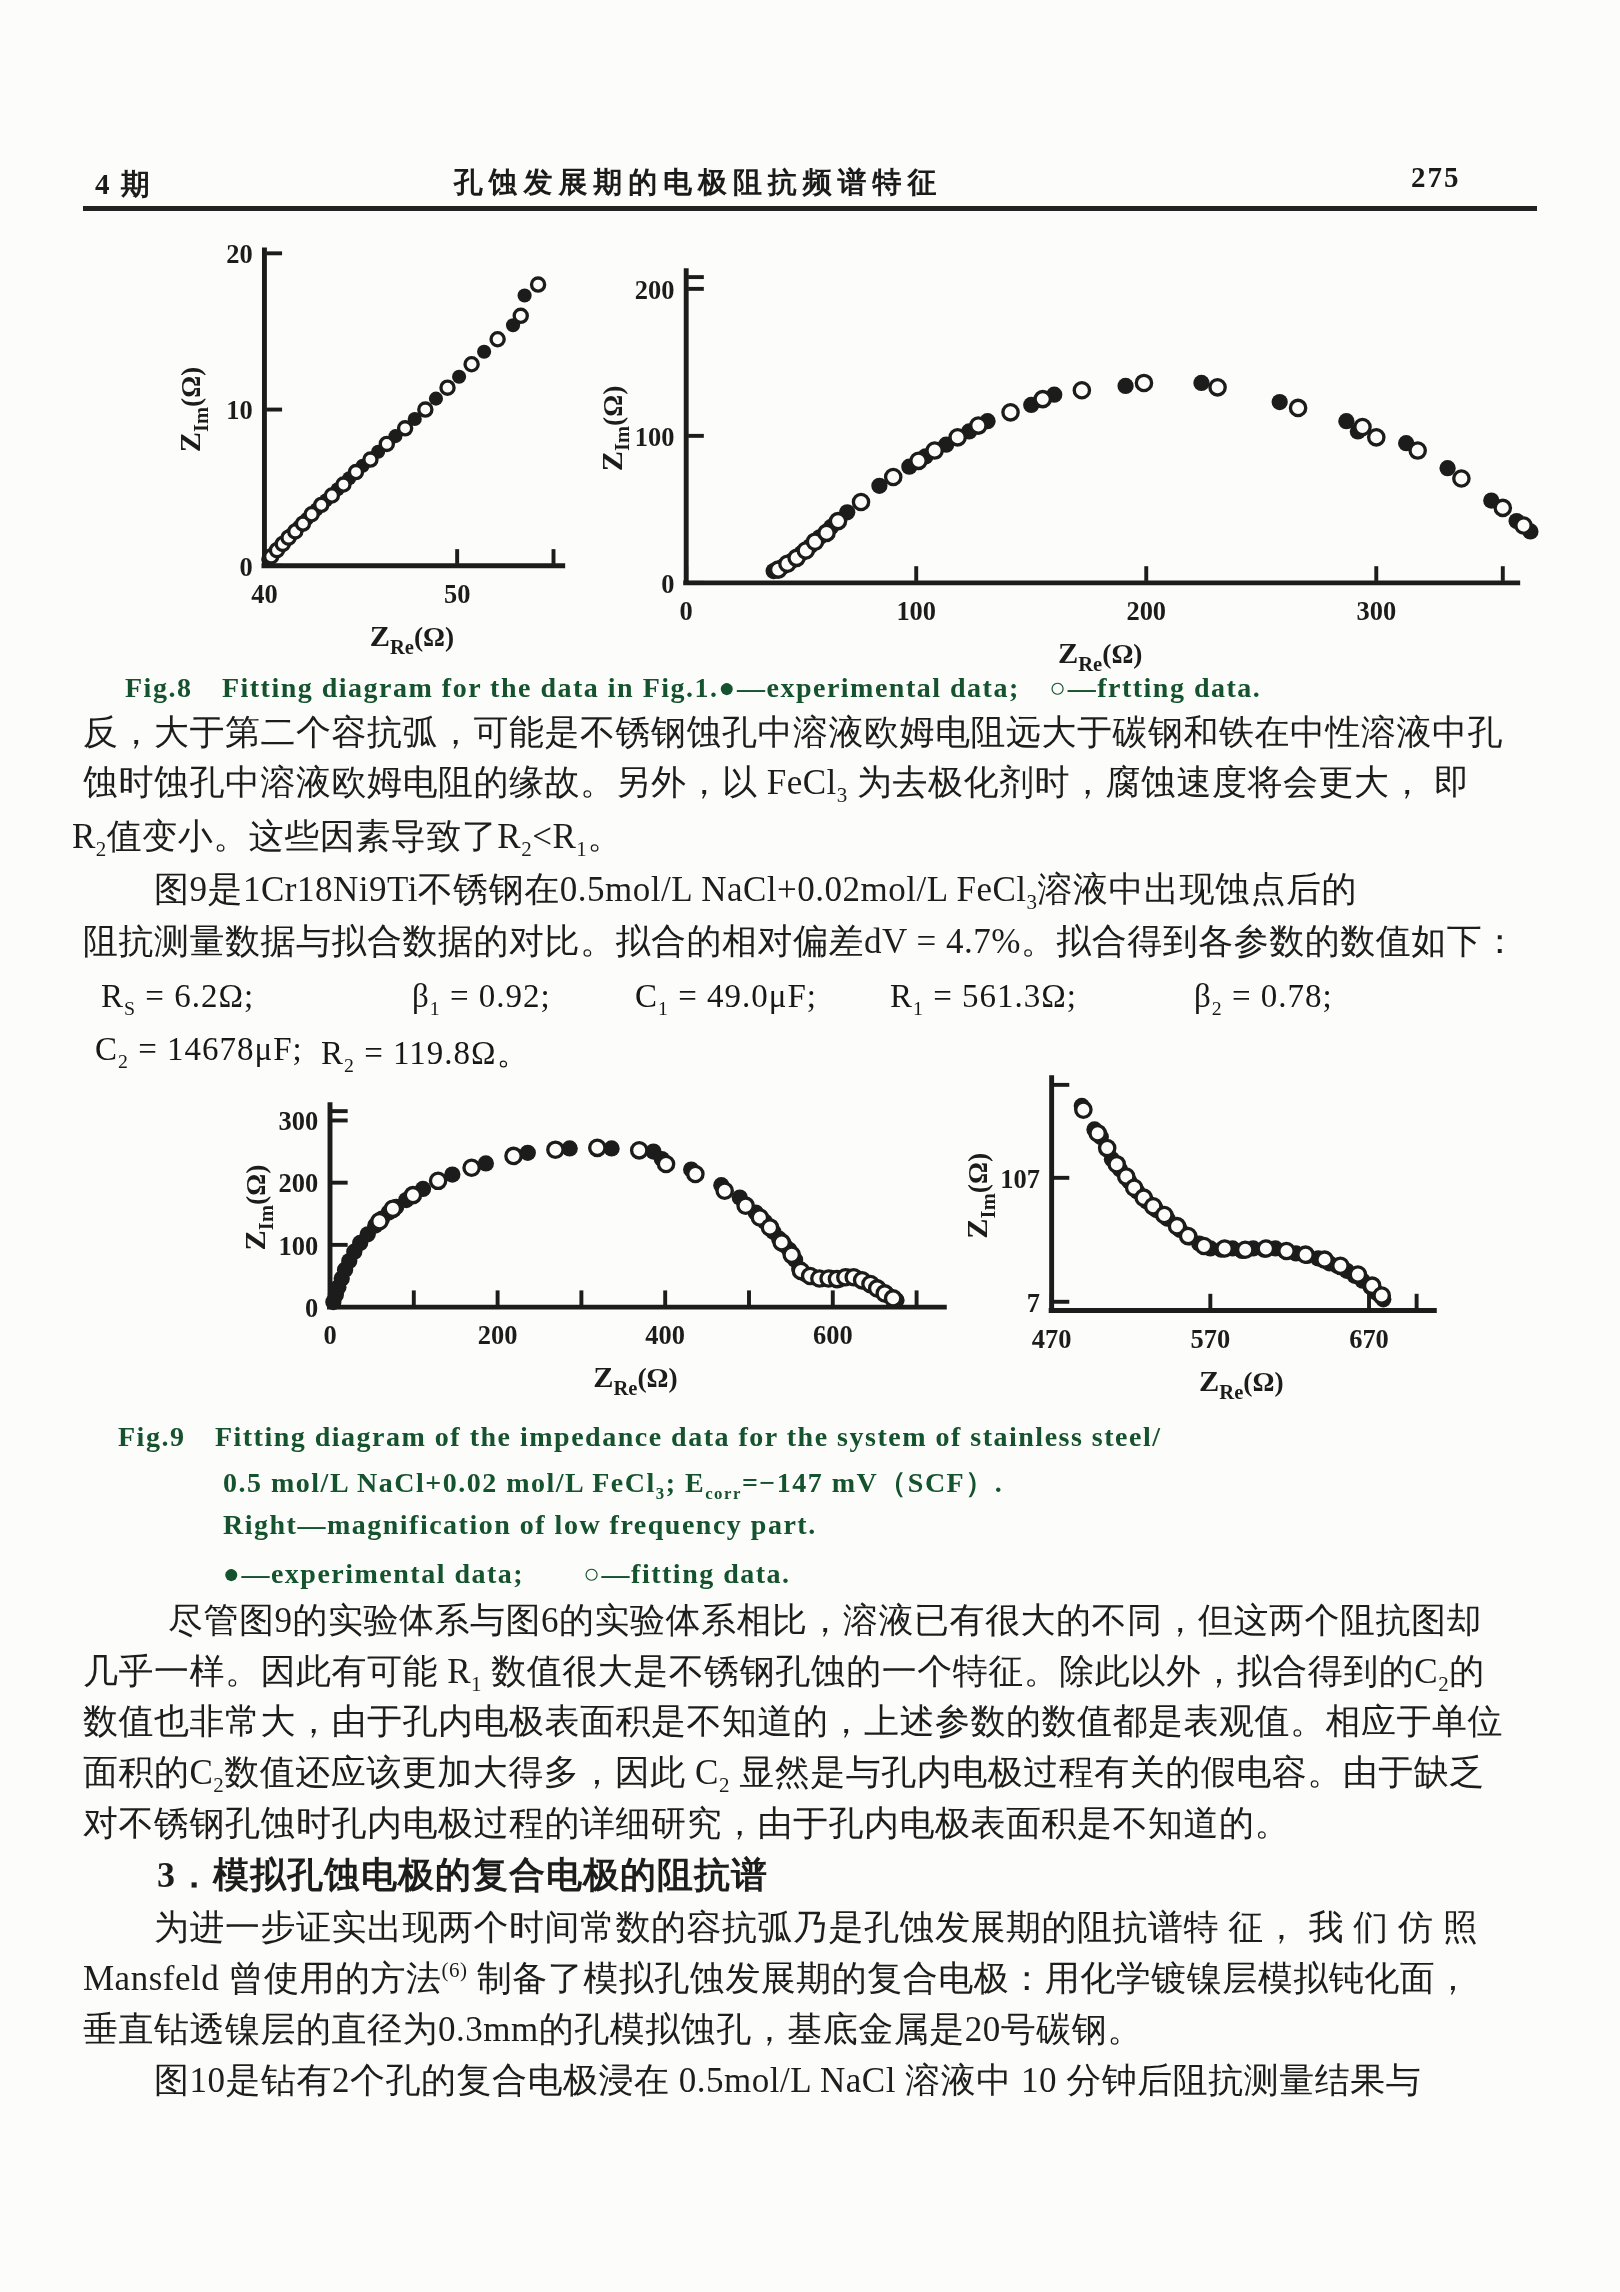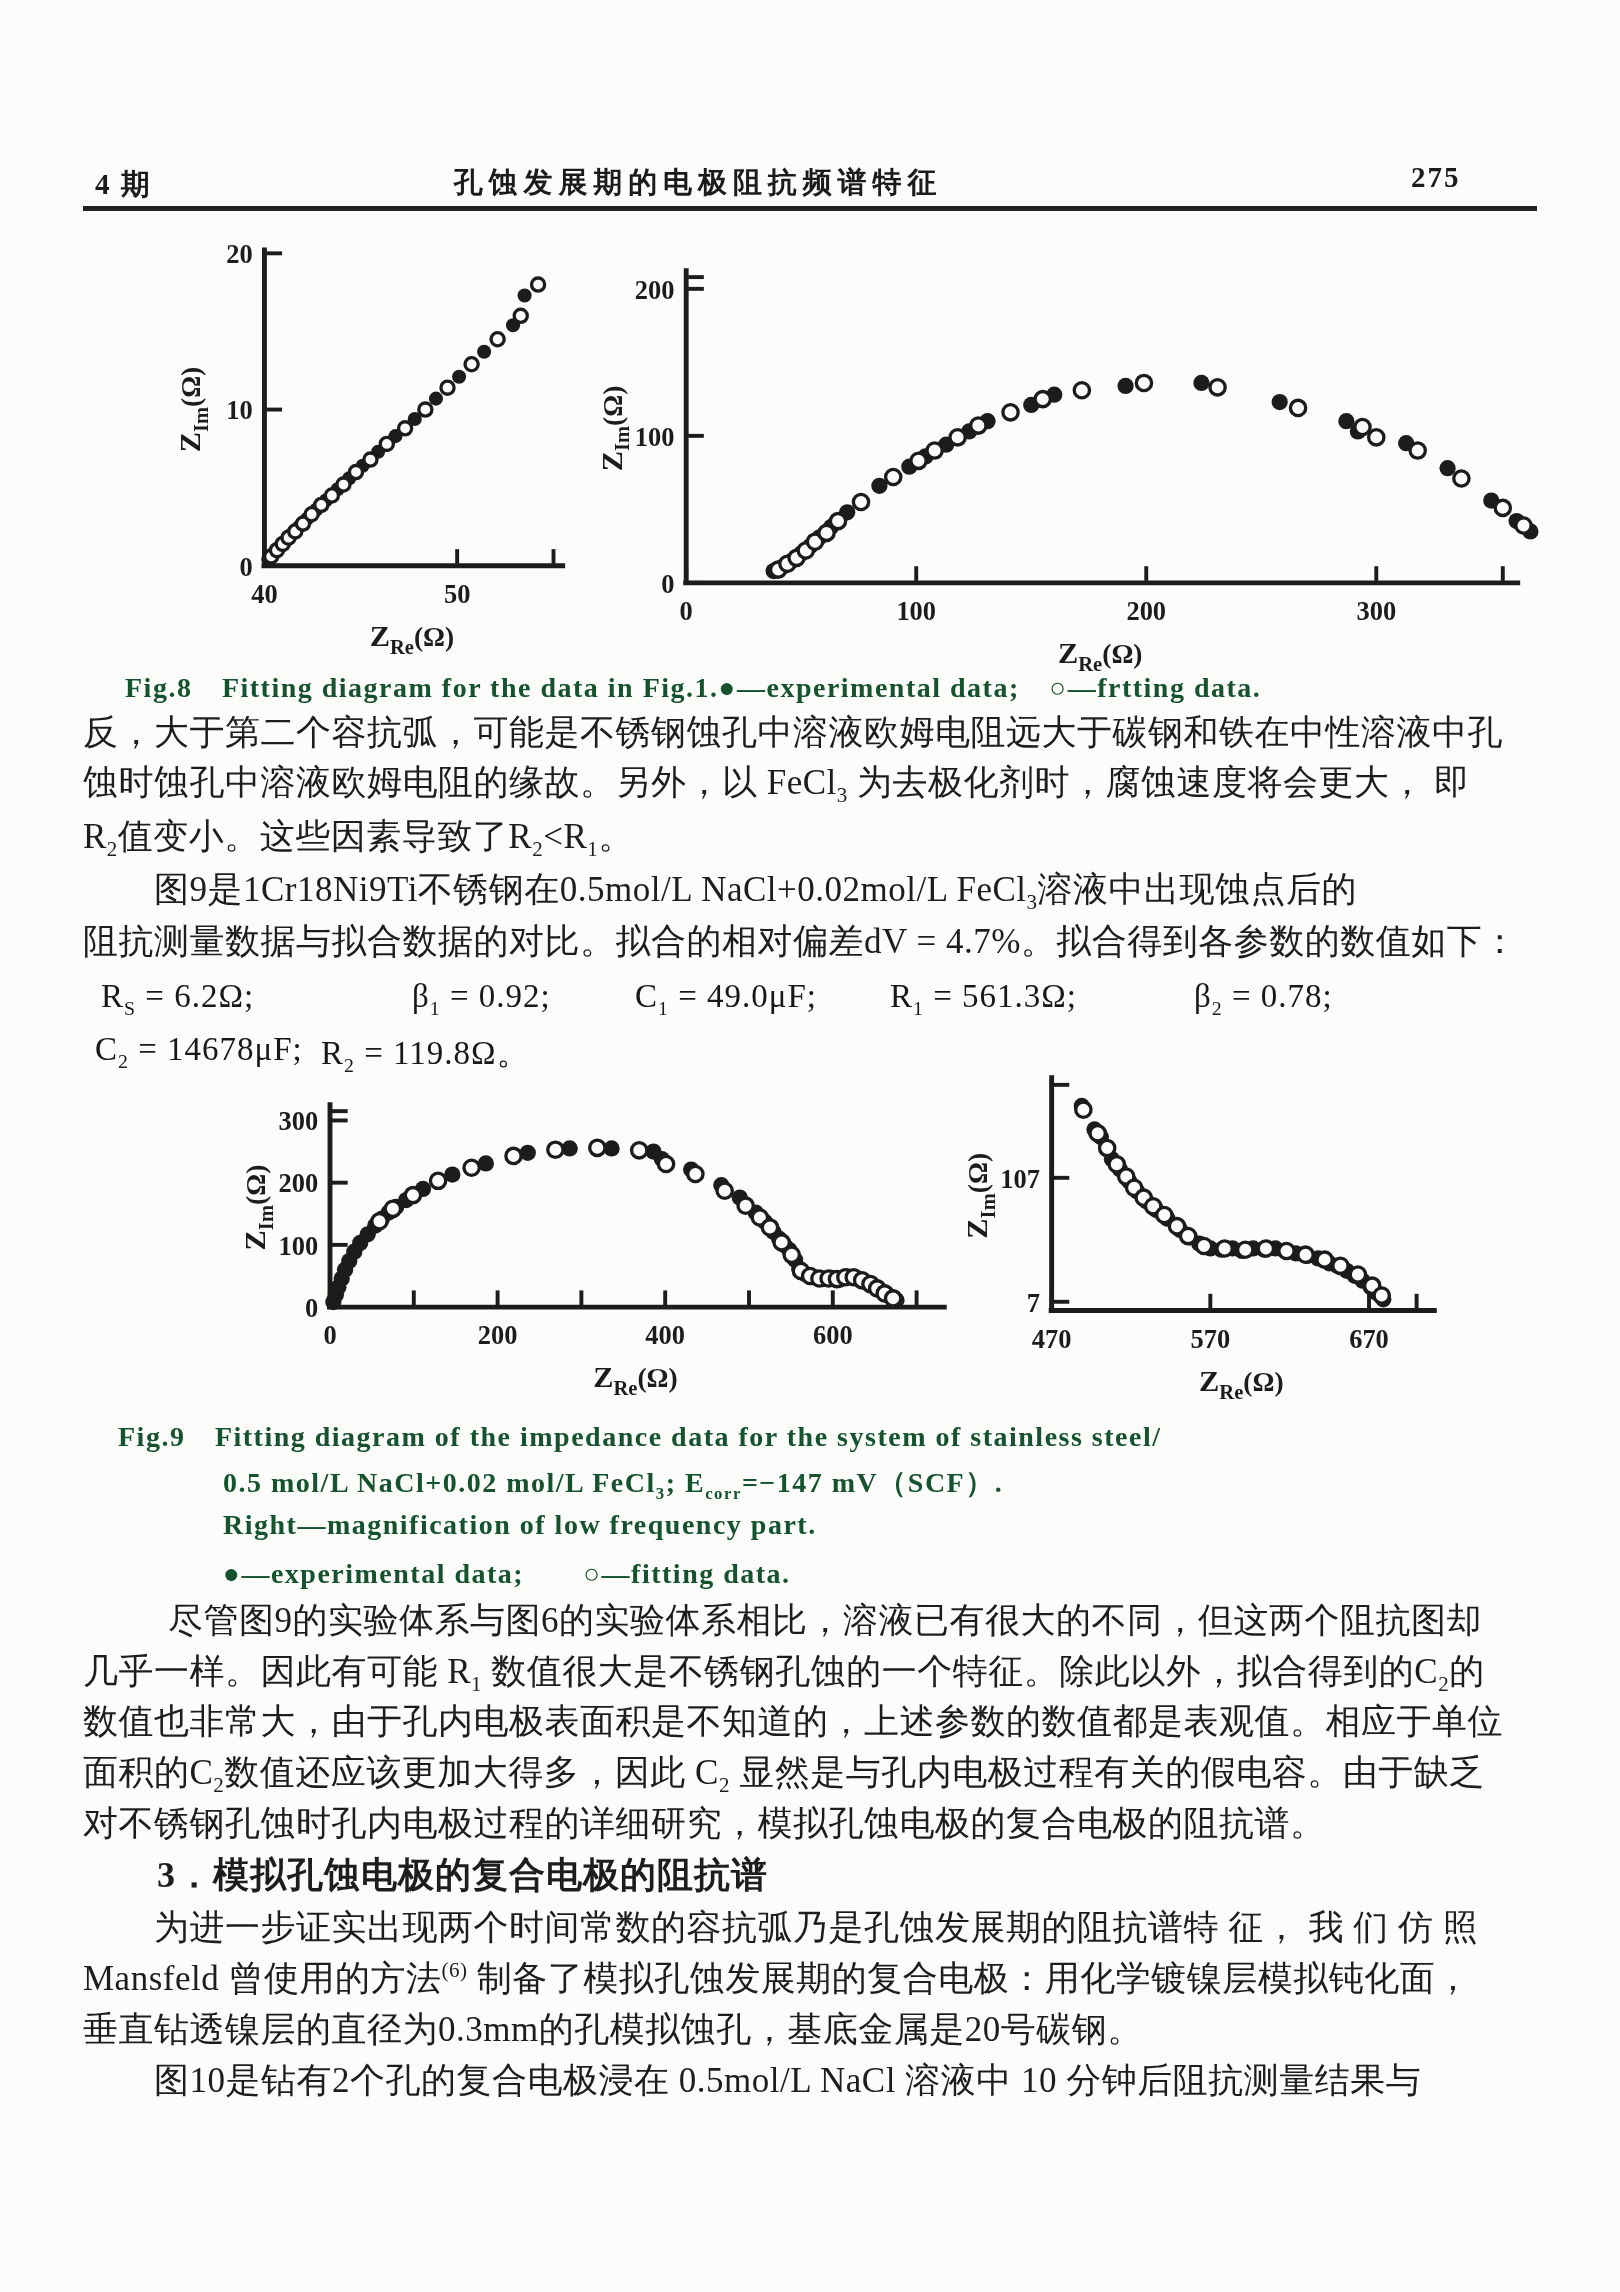--- a/index.html
+++ b/index.html
@@ -158,21 +158,21 @@
       <circle cx="836.4166666666666" cy="232" r="7.800000000000001" fill="#fcfcfa" stroke="#1c1c1c" stroke-width="3.4"></circle>
       <circle cx="881.0138888888889" cy="260.5" r="7.800000000000001" fill="#fcfcfa" stroke="#1c1c1c" stroke-width="3.4"></circle>
       <circle cx="923.2638888888889" cy="290.5" r="7.800000000000001" fill="#fcfcfa" stroke="#1c1c1c" stroke-width="3.4"></circle>
       <circle cx="944.3888888888888" cy="308.5" r="7.800000000000001" fill="#fcfcfa" stroke="#1c1c1c" stroke-width="3.4"></circle>
     </svg>
 
   <div class="abs cap" style="left:125px; top:669px;">Fig.8　Fitting diagram for the data in Fig.1.●—experimental data;　○—frtting data.</div>
 
   <div class="abs zh" style="left:83px; top:715px;">反，大于第二个容抗弧，可能是不锈钢蚀孔中溶液欧姆电阻远大于碳钢和铁在中性溶液中孔</div>
   <div class="abs zh" style="left:83px; top:765px;">蚀时蚀孔中溶液欧姆电阻的缘故。另外，以 FeCl<sub>3</sub> 为去极化剂时，腐蚀速度将会更大， 即</div>
-  <div class="abs zh" style="left:83px; top:819px;">R<sub>2</sub>值变小。这些因素导致了R<sub>2</sub>&lt;R<sub>1</sub>。</div>
+  <div class="abs zh" style="left:72px; top:819px;">R<sub>2</sub>值变小。这些因素导致了R<sub>2</sub>&lt;R<sub>1</sub>。</div>
 
   <div class="abs zh" style="left:154px; top:872px;">图9是1Cr18Ni9Ti不锈钢在0.5mol/L NaCl+0.02mol/L FeCl<sub>3</sub>溶液中出现蚀点后的</div>
   <div class="abs zh" style="left:83px; top:924px;">阻抗测量数据与拟合数据的对比。拟合的相对偏差dV = 4.7%。拟合得到各参数的数值如下：</div>
 
   <div class="abs param" style="left:101px;  top:978px;">R<sub>S</sub> = 6.2Ω;</div>
   <div class="abs param" style="left:412px;  top:978px;">β<sub>1</sub> = 0.92;</div>
   <div class="abs param" style="left:635px;  top:978px;">C<sub>1</sub> = 49.0μF;</div>
   <div class="abs param" style="left:890px;  top:978px;">R<sub>1</sub> = 561.3Ω;</div>
   <div class="abs param" style="left:1194px; top:978px;">β<sub>2</sub> = 0.78;</div>
   <div class="abs param" style="left:95px;   top:1031px;">C<sub>2</sub> = 14678μF;</div>
@@ -354,21 +354,21 @@
 
   <div class="abs cap" style="left:118px; top:1418px;">Fig.9　Fitting diagram of the impedance data for the system of stainless steel/</div>
   <div class="abs cap" style="left:223px; top:1464px;">0.5 mol/L NaCl+0.02 mol/L FeCl<sub>3</sub>; E<sub>corr</sub>=−147 mV（SCF）.</div>
   <div class="abs cap" style="left:223px; top:1509px;">Right—magnification of low frequency part.</div>
   <div class="abs cap" style="left:223px; top:1555px;">●—experimental data;　　○—fitting data.</div>
 
   <div class="abs zh" style="left:154px; top:1603px;margin-left:14px;">尽管图9的实验体系与图6的实验体系相比，溶液已有很大的不同，但这两个阻抗图却</div>
   <div class="abs zh" style="left:83px;  top:1654px;">几乎一样。因此有可能 R<sub>1</sub> 数值很大是不锈钢孔蚀的一个特征。除此以外，拟合得到的C<sub>2</sub>的</div>
   <div class="abs zh" style="left:83px;  top:1704px;">数值也非常大，由于孔内电极表面积是不知道的，上述参数的数值都是表观值。相应于单位</div>
   <div class="abs zh" style="left:83px;  top:1755px;">面积的C<sub>2</sub>数值还应该更加大得多，因此 C<sub>2</sub> 显然是与孔内电极过程有关的假电容。由于缺乏</div>
-  <div class="abs zh" style="left:83px;  top:1806px;">对不锈钢孔蚀时孔内电极过程的详细研究，模拟孔蚀电极的复合电极的阻抗谱。</div>
+  <div class="abs zh" style="left:83px;  top:1806px;">对不锈钢孔蚀时孔内电极过程的详细研究，由于孔内电极表面积是不知道的。</div>
 
   <div class="abs zh heading" style="left:157px; top:1857px;">3．模拟孔蚀电极的复合电极的阻抗谱</div>
 
   <div class="abs zh" style="left:154px; top:1910px;">为进一步证实出现两个时间常数的容抗弧乃是孔蚀发展期的阻抗谱特 征， 我 们 仿 照</div>
   <div class="abs zh" style="left:83px;  top:1961px;">Mansfeld 曾使用的方法<sup>(6)</sup> 制备了模拟孔蚀发展期的复合电极：用化学镀镍层模拟钝化面，</div>
   <div class="abs zh" style="left:83px;  top:2012px;">垂直钻透镍层的直径为0.3mm的孔模拟蚀孔，基底金属是20号碳钢。</div>
   <div class="abs zh" style="left:154px; top:2063px;">图10是钻有2个孔的复合电极浸在 0.5mol/L NaCl 溶液中 10 分钟后阻抗测量结果与</div>
 
 </div>
 

